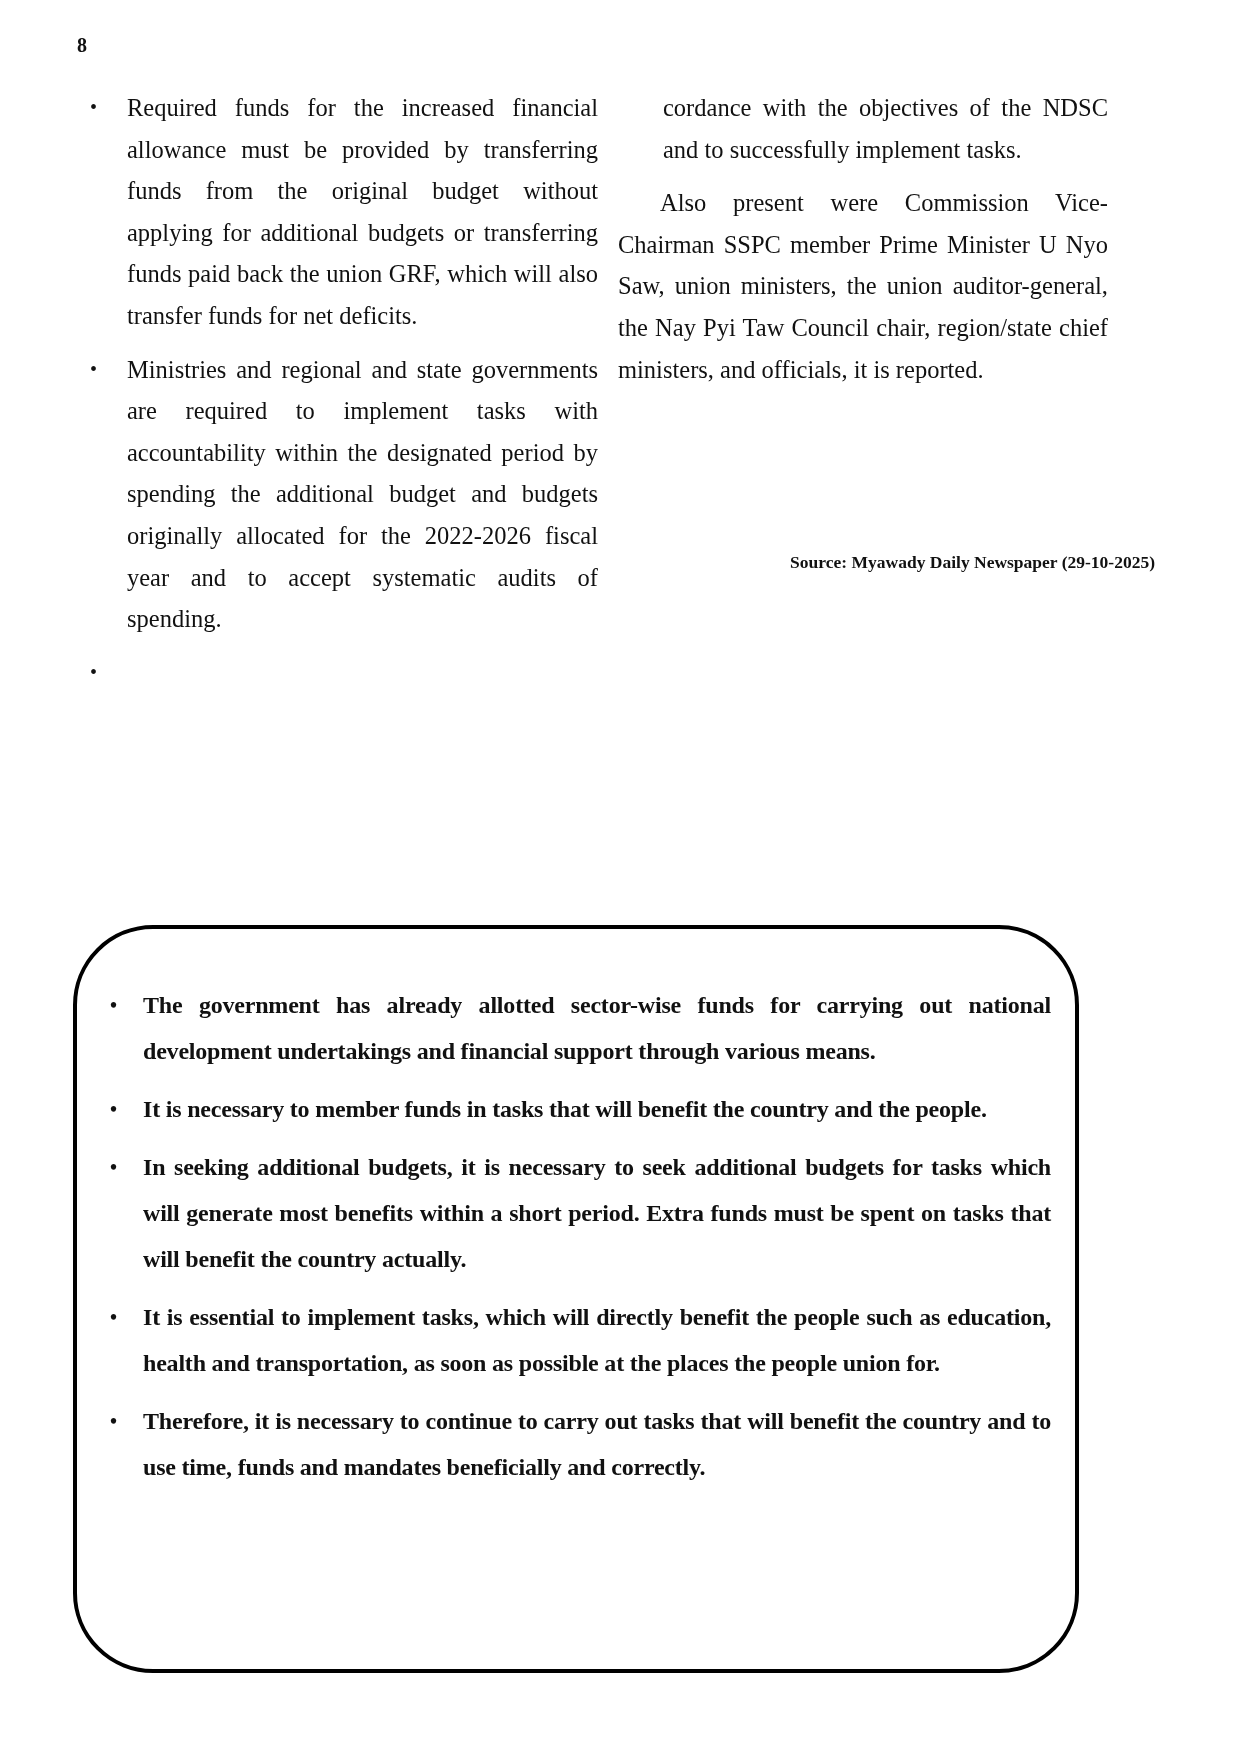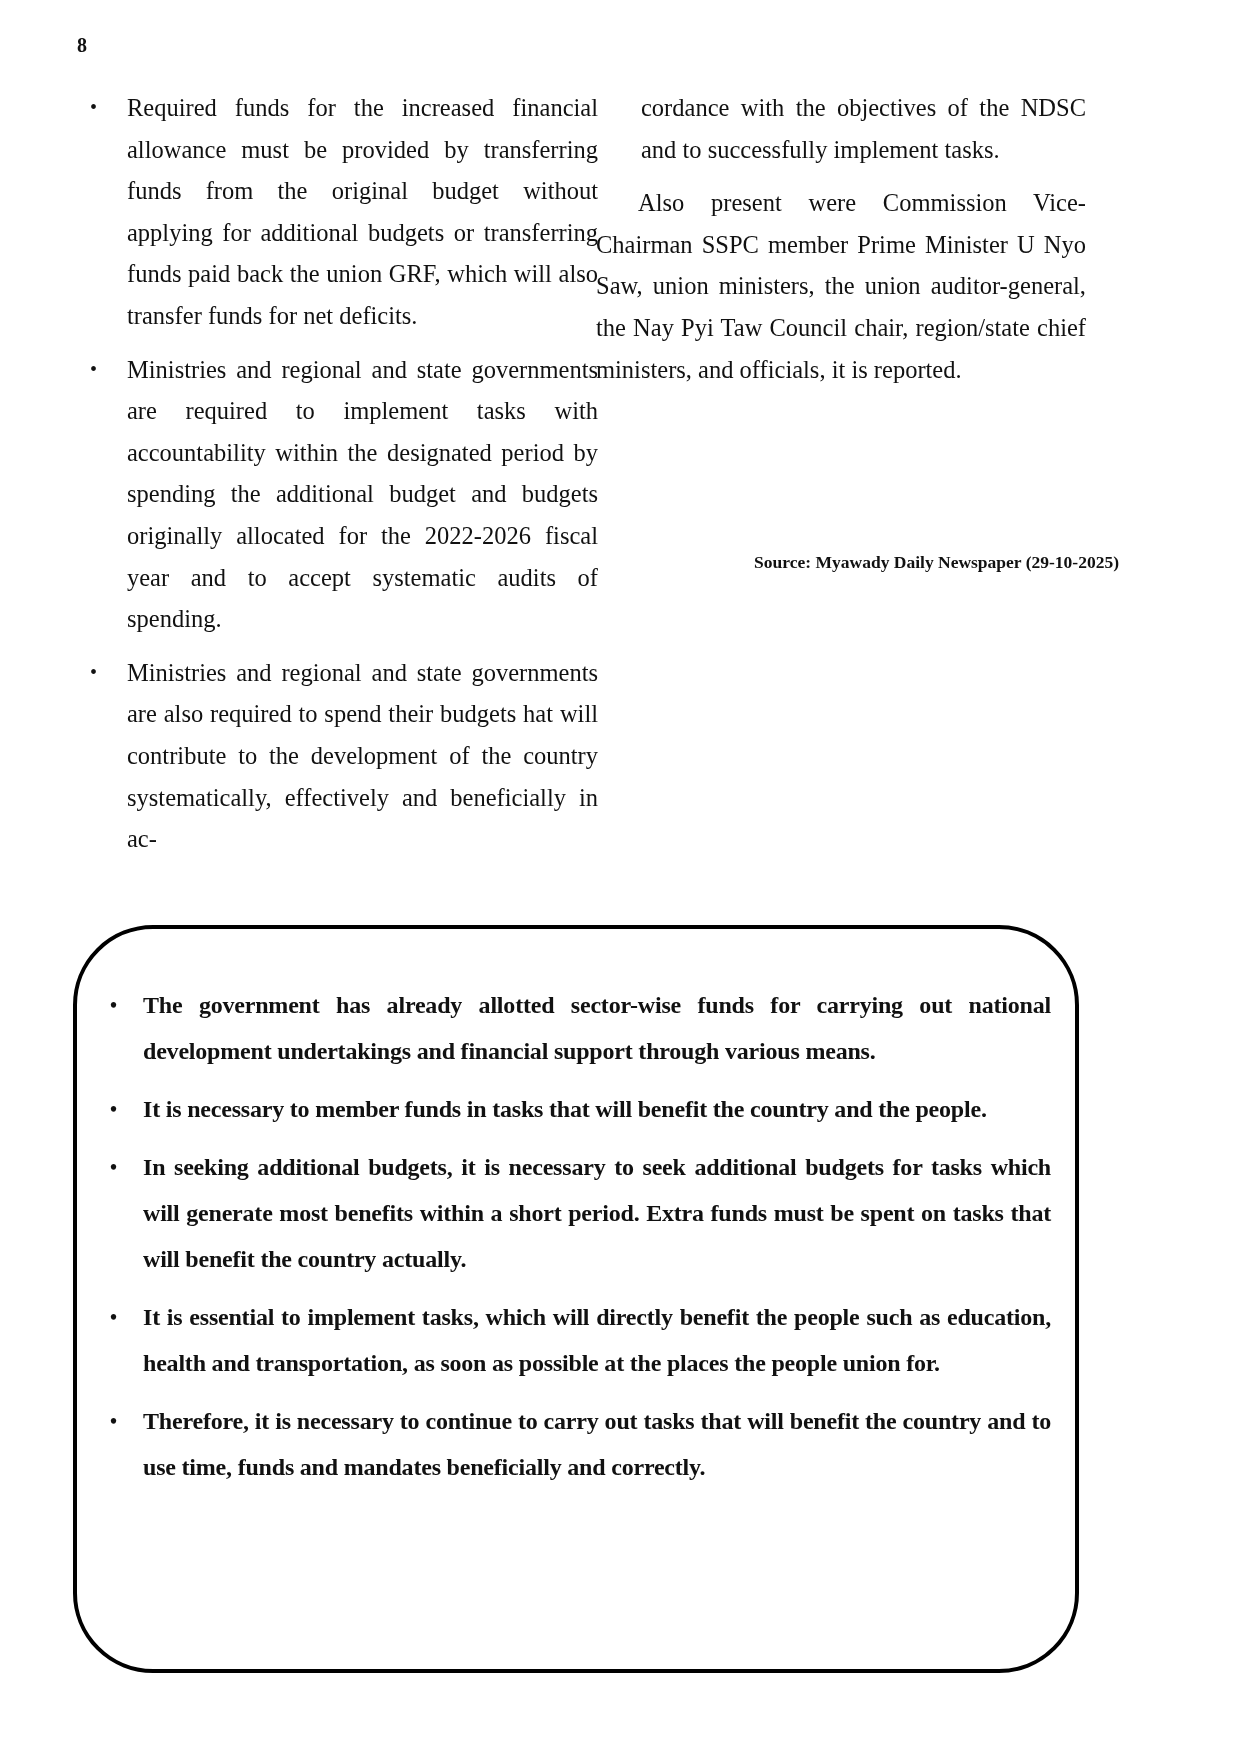--- a/index.html
+++ b/index.html
@@ -1,27 +1,27 @@
 <!DOCTYPE html>
 <html><head>
 <meta charset="utf-8">
 <style>
   html, body { margin:0; padding:0; background:#ffffff; }
   body { width:1241px; height:1755px; position:relative; overflow:hidden;
          font-family:"Liberation Serif", "DejaVu Serif", serif; color:#111; }
   .page-num { position:absolute; left:77px; top:34px; font-size:20px; font-weight:bold; }
   .col { position:absolute; font-size:24.5px; line-height:41.6px; text-align:justify; }
   .col-left { left:90px; top:87px; width:508px; }
-  .col-right { left:596px; top:87px; width:490px; }
+  .col-right { left:618px; top:87px; width:490px; }
   ul.blist { list-style:none; margin:0; padding:0; }
   ul.blist li { position:relative; padding-left:37px; margin-bottom:12px; text-align:justify; }
   ul.blist li .bullet { position:absolute; left:0; top:0; width:12px; font-size:20px; }
   .cont { margin:0 0 12px 0; padding-left:45px; text-align:justify; }
   .para { margin:0; text-indent:42px; text-align:justify;font-family:Liberation Serif, serif; }
-  .source { position:absolute; left:664px; top:552px; width:455px; text-align:right;
+  .source { position:absolute; left:700px; top:552px; width:455px; text-align:right;
             font-size:17.5px; font-weight:bold; }
   .box { position:absolute; left:73px; top:925px; width:1006px; height:748px;
          border:4.5px solid #000; border-radius:80px; box-sizing:border-box; }
   .box ul { list-style:none; margin:0; padding:0; position:absolute; left:33px; top:53px; width:941px; }
   .box li { position:relative; padding-left:33px; font-weight:bold; font-size:24px;
             line-height:46px; text-align:justify; margin-bottom:12px; letter-spacing:-0.2px; }
   .box li .bullet { position:absolute; left:0; top:0; font-size:20px; }
 </style>
 </head>
 <body>
@@ -33,21 +33,20 @@
     <li>
       <span class="bullet">•</span>
       <span>Required funds for the increased financial allowance must be provided by transferring funds from the original budget without applying for additional budgets or transferring funds paid back the union GRF, which will also transfer funds for net deficits.</span>
     </li>
     <li>
       <span class="bullet">•</span>
       <span>Ministries and regional and state governments are required to implement tasks with accountability within the designated period by spending the additional budget and budgets originally allocated for the 2022-2026 fiscal year and to accept systematic audits of spending.</span>
     </li>
     <li>
       <span class="bullet">•</span>
-      <span>Ministries and regional and state governments are also required to spend their budgets hat will contribute to the development of the country systematically, effectively and beneficially in ac-</span>
     </li>
   </ul>
 </div>
 
 <div class="col col-right">
   <p class="cont">cordance with the objectives of the NDSC and to successfully implement tasks.</p>
   <p class="para">Also present were Commission Vice-Chairman SSPC member Prime Minister U Nyo Saw, union ministers, the union auditor-general, the Nay Pyi Taw Council chair, region/state chief ministers, and officials, it is reported.</p>
 </div>
 
 <div class="source">Source: Myawady Daily Newspaper (29-10-2025)</div>

